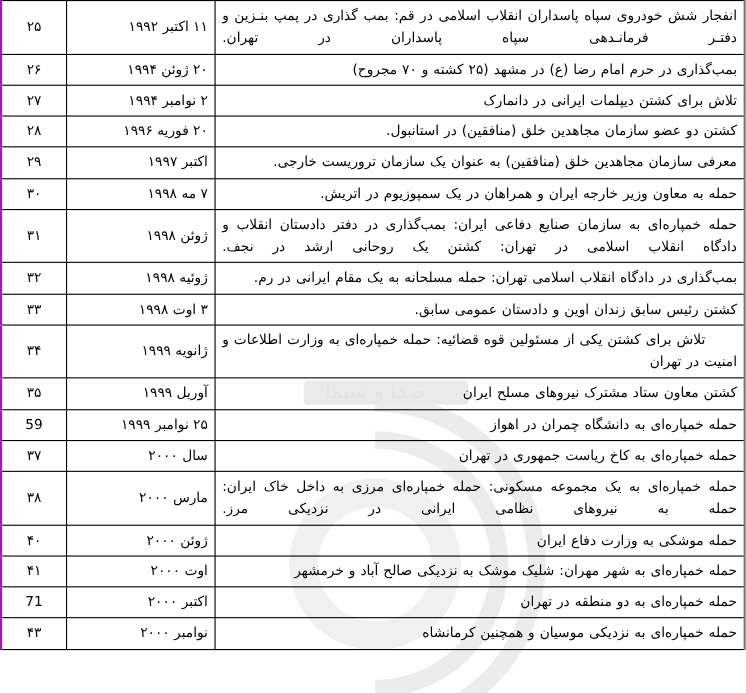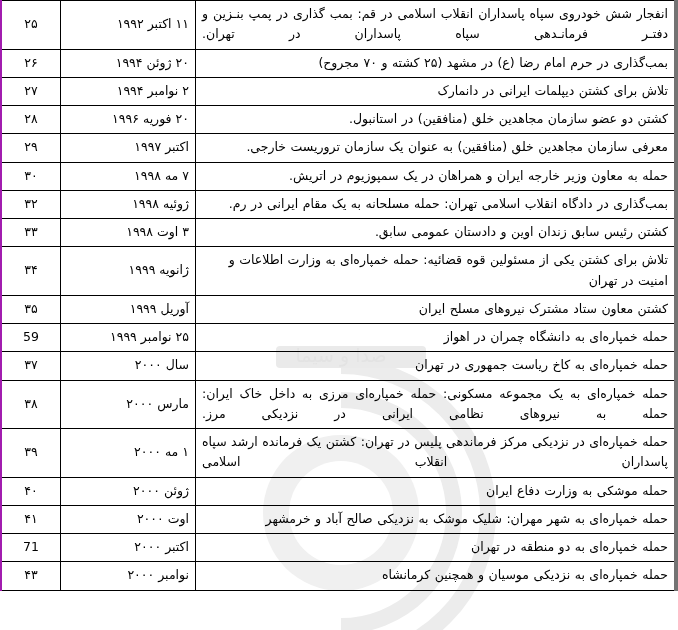--- a/index.html
+++ b/index.html
@@ -47,21 +47,21 @@
     direction: rtl;
   }
   #events-table td {
     border: 1px solid #000000;
     padding: 3px 6px 4px 6px;
     vertical-align: middle;
     background: transparent;
     line-height: 1.62;
   }
   
-  #events-table tr td:first-child { border-right: 4px solid #737373; }
+  #events-table tr td:first-child { border-right: 2px solid #737373; }
   #events-table tr td:last-child  { border-left: 2px solid #a21caf; }
 
   .col-num {
     width: 46px;
     text-align: center;
     font-size: 12.5px;
     white-space: nowrap;
   }
   .col-date {
     width: 122px;
@@ -69,21 +69,21 @@
     font-size: 12.5px;
     white-space: nowrap;
   }
   .col-desc {
     text-align: justify;
     text-align-last: justify;
     font-size: 12.5px;
     word-spacing: 0.5px;
   }
   .col-desc.single {
-    text-align: right;
+    text-align: left;
     text-align-last: right;
   }
 </style>
 </head>
 <body>
 
 <div id="page">
 
   <div id="watermark">
     <svg viewBox="0 0 330 330" xmlns="http://www.w3.org/2000/svg">
@@ -126,20 +126,25 @@
         <td class="col-desc single">معرفی سازمان مجاهدین خلق (منافقین) به عنوان یک سازمان تروریست خارجی.</td>
         <td class="col-date">اکتبر ۱۹۹۷</td>
         <td class="col-num">۲۹</td>
       </tr>
       <tr>
         <td class="col-desc single">حمله به معاون وزیر خارجه ایران و همراهان در یک سمپوزیوم در اتریش.</td>
         <td class="col-date">۷ مه ۱۹۹۸</td>
         <td class="col-num">۳۰</td>
       </tr>
       <tr>
+        <td class="col-desc">حمله خمپاره‌ای به سازمان صنایع دفاعی ایران: بمب‌گذاری در دفتر دادستان انقلاب و دادگاه انقلاب اسلامی در تهران: کشتن یک روحانی ارشد در نجف.</td>
+        <td class="col-date">ژوئن ۱۹۹۸</td>
+        <td class="col-num">۳۱</td>
+      </tr>
+      <tr>
         <td class="col-desc single">بمب‌گذاری در دادگاه انقلاب اسلامی تهران: حمله مسلحانه به یک مقام ایرانی در رم.</td>
         <td class="col-date">ژوئیه ۱۹۹۸</td>
         <td class="col-num">۳۲</td>
       </tr>
       <tr>
         <td class="col-desc single">کشتن رئیس سابق زندان اوین و دادستان عمومی سابق.</td>
         <td class="col-date">۳ اوت ۱۹۹۸</td>
         <td class="col-num">۳۳</td>
       </tr>
       <tr>
@@ -161,25 +166,20 @@
         <td class="col-desc single">حمله خمپاره‌ای به کاخ ریاست جمهوری در تهران</td>
         <td class="col-date">سال ۲۰۰۰</td>
         <td class="col-num">۳۷</td>
       </tr>
       <tr>
         <td class="col-desc">حمله خمپاره‌ای به یک مجموعه مسکونی: حمله خمپاره‌ای مرزی به داخل خاک ایران: حمله به نیروهای نظامی ایرانی در نزدیکی مرز.</td>
         <td class="col-date">مارس ۲۰۰۰</td>
         <td class="col-num">۳۸</td>
       </tr>
       <tr>
-        <td class="col-desc">حمله خمپاره‌ای در نزدیکی مرکز فرماندهی پلیس در تهران: کشتن یک فرمانده ارشد سپاه پاسداران انقلاب اسلامی</td>
-        <td class="col-date">۱ مه ۲۰۰۰</td>
-        <td class="col-num">۳۹</td>
-      </tr>
-      <tr>
         <td class="col-desc single">حمله موشکی به وزارت دفاع ایران</td>
         <td class="col-date">ژوئن ۲۰۰۰</td>
         <td class="col-num">۴۰</td>
       </tr>
       <tr>
         <td class="col-desc single">حمله خمپاره‌ای به شهر مهران: شلیک موشک به نزدیکی صالح آباد و خرمشهر</td>
         <td class="col-date">اوت ۲۰۰۰</td>
         <td class="col-num">۴۱</td>
       </tr>
       <tr>

